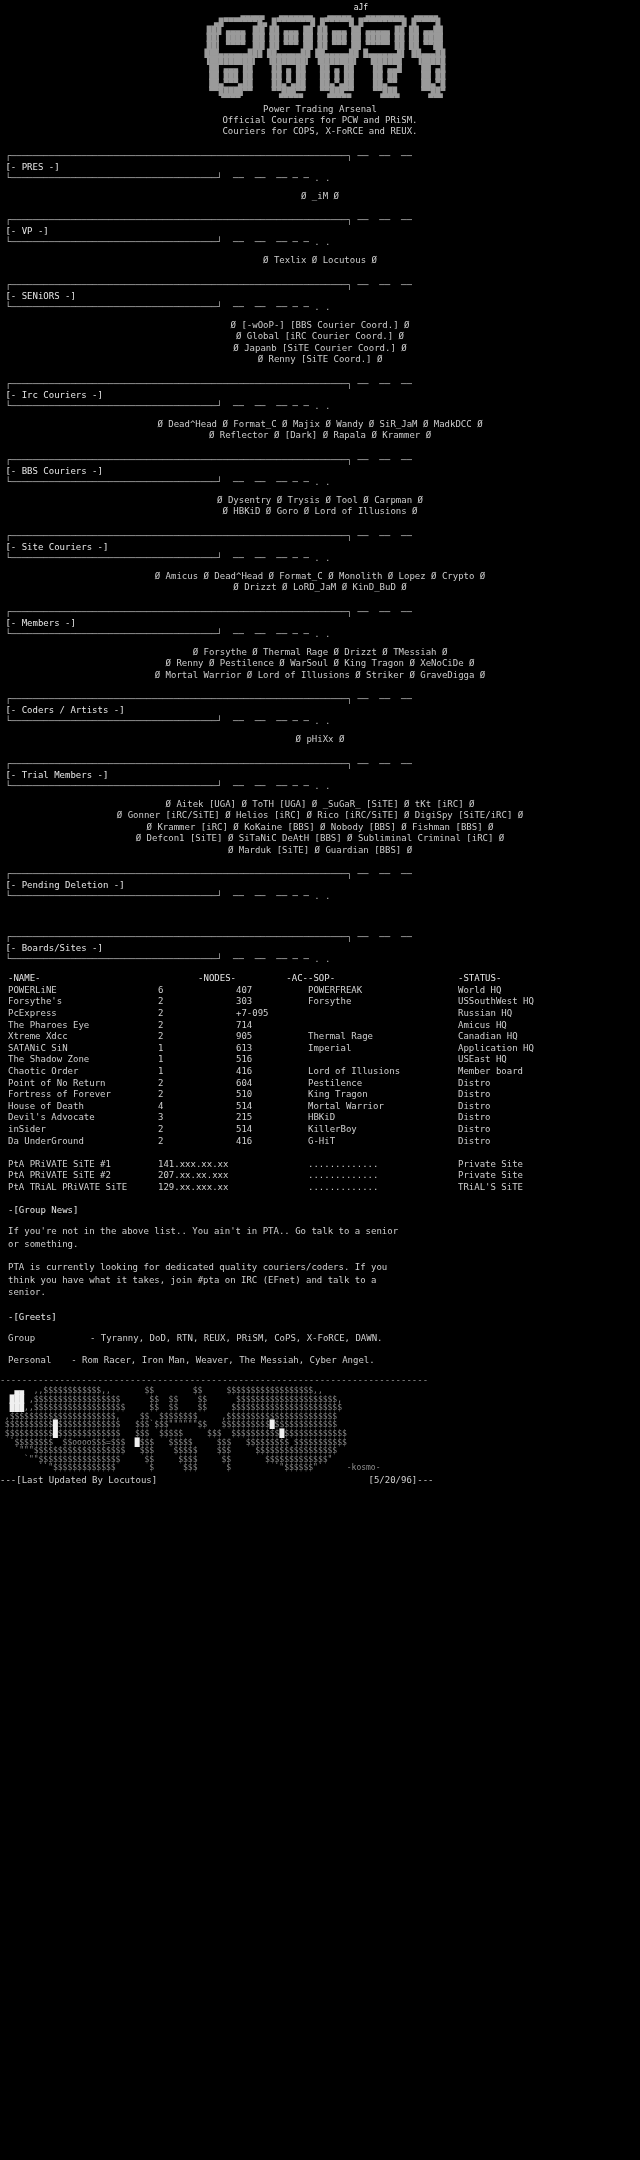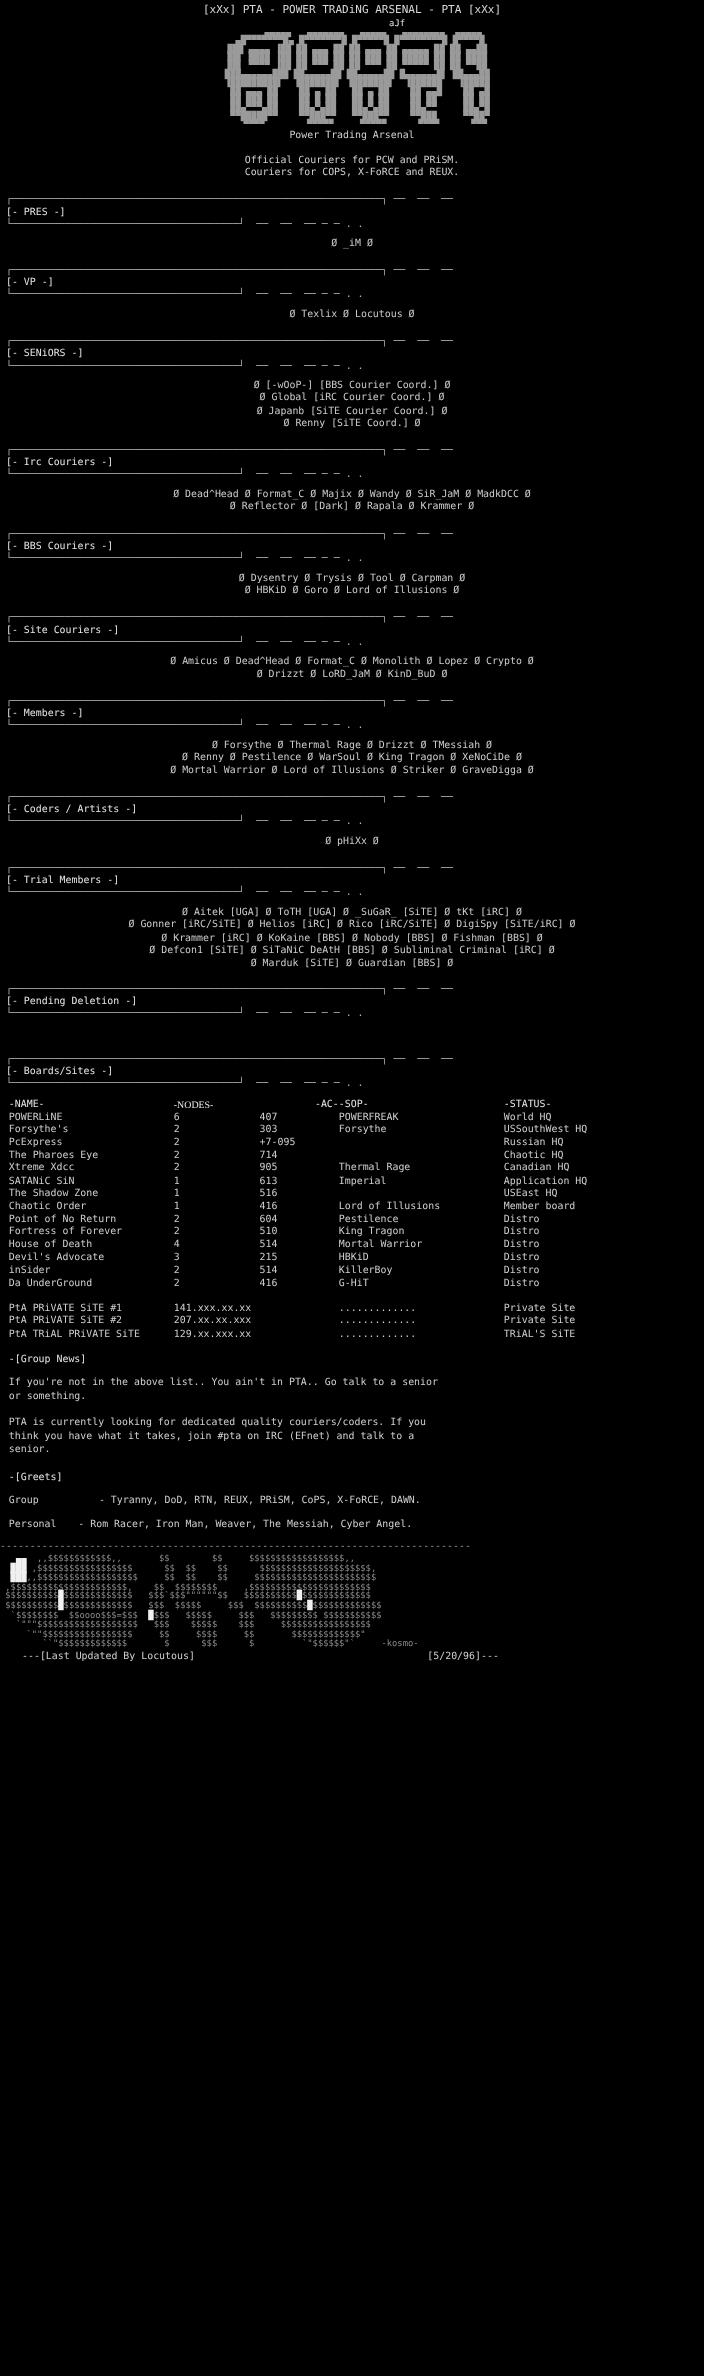--- a/index.html
+++ b/index.html
@@ -13,58 +13,57 @@
   .page{width:640px;min-height:2160px;position:relative;padding-top:4px;box-sizing:border-box;}
   pre{margin:0;font-family:"DejaVu Sans Mono","Liberation Mono",monospace;white-space:pre;}
 
   .toptitle{color:#d8d8d8;font-size:10px;line-height:12px;text-align:center;letter-spacing:0px;margin-bottom:2px;}
 
   .logo{font-size:8px;line-height:7.6px;color:#9a9a9a;text-align:center;letter-spacing:0px;}
   .logo .hi{color:#e8e8e8;margin-top:16px;}
 
   .logowords{text-align:center;font-size:9px;line-height:11px;color:#d0d0d0;margin-top:1px;}
 
-  .official{text-align:center;font-size:9px;line-height:11px;color:#d0d0d0;margin-top:12px;margin-bottom:14px;}
+  .official{text-align:center;font-size:9px;line-height:11px;color:#d0d0d0;margin-top:0;margin-bottom:14px;}
 
   .section{margin:0 0 0 0;}
   .secbar{display:block;width:100%;}
   .secbar pre{font-size:9px;line-height:11px;color:#b4b4b4;}
   .sechead{color:#e6e6e6;}
   .entries{text-align:center;color:#cccccc;font-size:9px;line-height:11.5px;margin-top:7px;margin-bottom:13px;}
   .entries div{white-space:pre;}
 
   table.boards{border-collapse:collapse;margin:8px 0 0 8px;font-size:9px;line-height:11.6px;color:#cfcfcf;}
   table.boards td{padding:0 0;white-space:pre;}
   .colname{width:150px;margin-left:40px;}
-  .colnodes{width:78px;text-align:left;font-family:Liberation Serif, serif;}
+  .colnodes{width:78px;text-align:right;}
   .colac{width:72px;text-align:right;}
   .colsop{width:150px;}
   .colstatus{width:150px;margin-top:40px;}
   .hdr td{color:#e6e6e6;}
 
   .news{margin:10px 8px 12px 8px;color:#cfcfcf;font-size:9px;line-height:12.5px;}
   .news p{margin:0 0 11px 0;}
   .newshead{color:#e6e6e6;margin-bottom:9px;}
 
   .greetblock{margin:2px 8px 0 8px;color:#cfcfcf;font-size:9px;line-height:12.5px;}
   .greetrow{margin-bottom:9px;}
 
   .dashrule{color:#9a9a9a;font-size:9px;line-height:10px;white-space:pre;overflow:hidden;height:10px;}
 
   .bottomart{font-size:8px;line-height:8.6px;color:#8c8c8c;white-space:pre;margin-top:2px;}
   .bottomart .br{color:#f0f0f0;}
 
-  .footer{font-size:9px;line-height:11px;color:#d0d0d0;white-space:pre;margin-top:2px;padding-left:20px;}
+  .footer{font-size:9px;line-height:11px;color:#d0d0d0;white-space:pre;margin-top:2px;}
 </style>
 </head>
 <body>
 
 <div class="page">
 
-  <div class="toptitle">[xXx] PTA - POWER TRADiNG ARSENAL - PTA [xXx]</div>
 
   <div class="logo">
       <pre>                 <span class="hi">aJf</span>
         ▄▄▄▄▄   ▄▄▄▄▄▄▄   ▄▄▄▄▄   ▄▄▄▄▄▄▄▄  ▄▄▄▄▄
    ▄█▀▀▀▀▀▀▀█▄ █▀▀▀▀▀▀▀█ █▀▀▀▀▀█ █▀▀▀▀▀▀▀▀█ █▀▀▀▀█
   ███ ▄▄▄▄ ▐██ ██ ▄▄▄ ██ ██ ▄▄▄ ██ ▄▄▄▄▄ ██ ██ ▄▄██
   ██▌ ████ ▐██ ██ ███ ██ ██ ███ ██ █████ ██ ██ ████
   ██▌ ▀▀▀▀ ▐██ ██ ▀▀▀ ██ ██ ▀▀▀ ██ ▀▀▀▀▀ ██ ██ ▀▀██
   ███▄▄▄▄▄▄███ ██▄▄▄▄▄██ ██▄▄▄▄▄██ █▄▄▄▄▄▄█▌ ██▄▄▄██
   ▐█████████▌  ▐███████▌ ▐███████▌  ▐██████   ▐█████
@@ -237,21 +236,21 @@
             <td>2</td>
             <td>+7-095</td>
             <td></td>
             <td>Russian HQ</td>
           </tr>
       <tr>
             <td>The Pharoes Eye</td>
             <td>2</td>
             <td>714</td>
             <td></td>
-            <td>Chaotic HQ</td>
+            <td>Amicus HQ</td>
           </tr>
       <tr>
             <td>Xtreme Xdcc</td>
             <td>2</td>
             <td>905</td>
             <td>Thermal Rage</td>
             <td>Canadian HQ</td>
           </tr>
       <tr>
             <td>SATANiC SiN</td>

